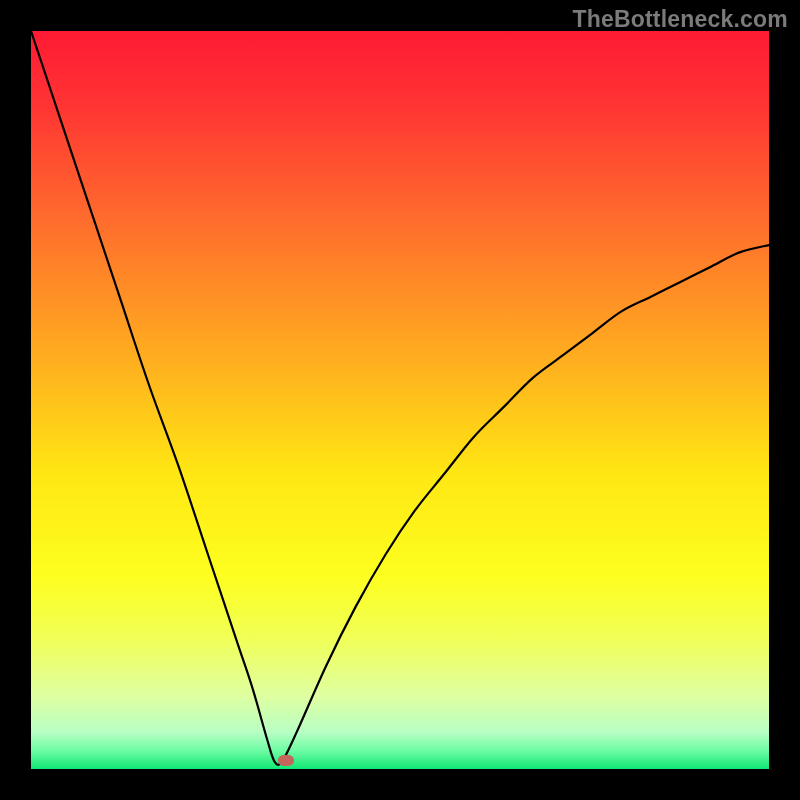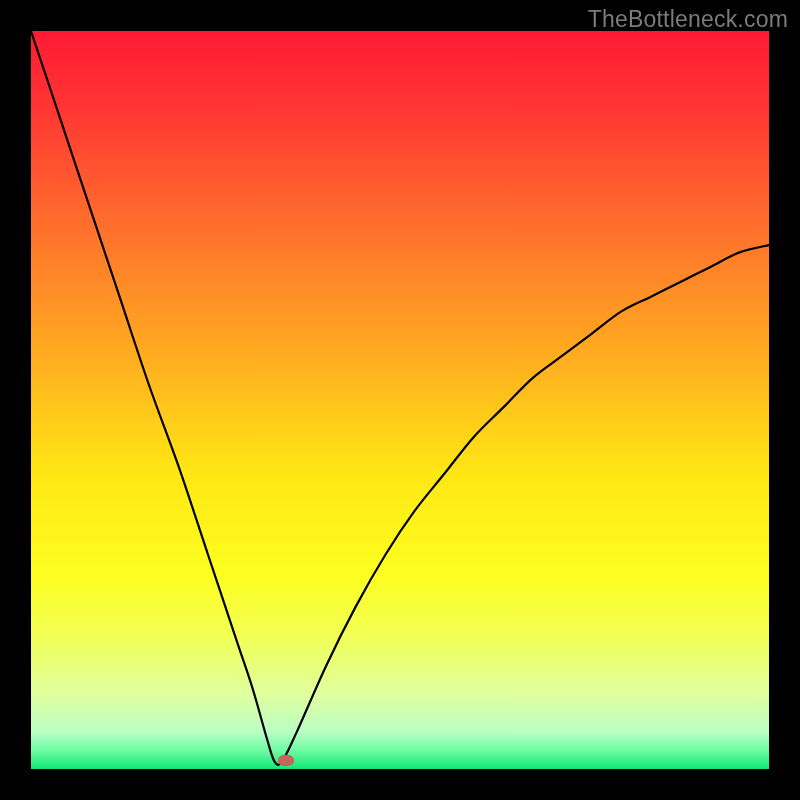--- a/index.html
+++ b/index.html
@@ -40,21 +40,21 @@
     top: 0;
     width: 100%;
     height: 100%;
   }
   .watermark {
     position: absolute;
     top: 6px;
     right: 12px;
     font-size: 23px;
     color: #7b7b7b;
-    font-weight: 400;
+    font-weight: 700;
     letter-spacing: 0.2px;
   }
   .marker {
     position: absolute;
     width: 16px;
     height: 11px;
     border-radius: 6px / 5px;
     background: #c4665c;
   }
 </style>

